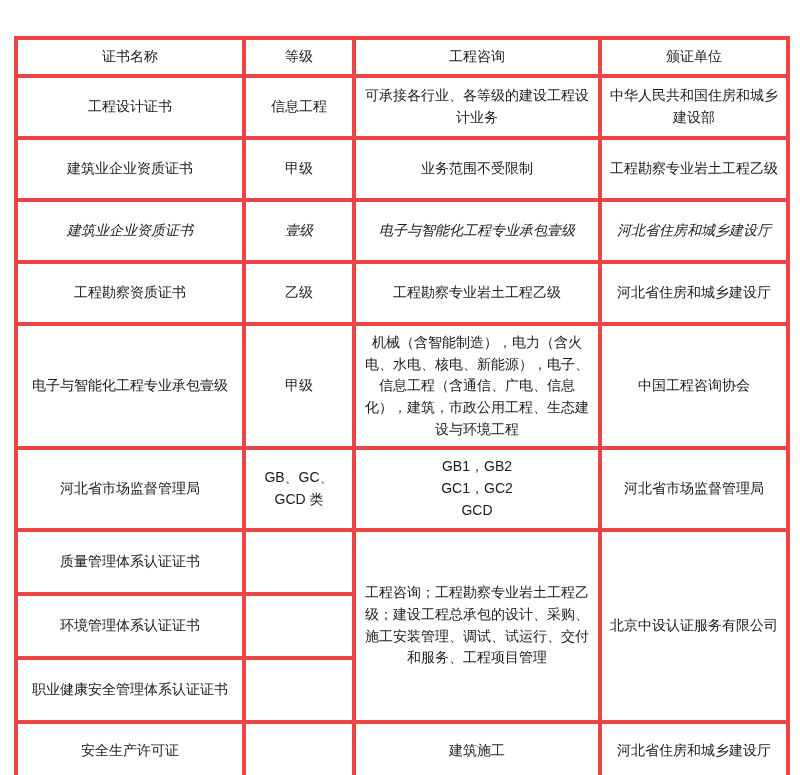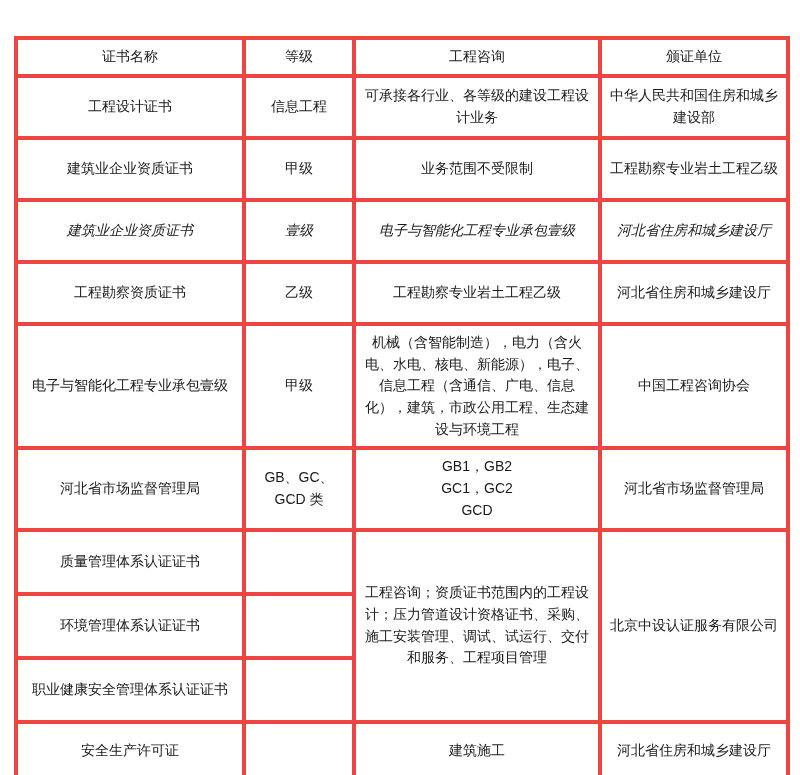--- a/index.html
+++ b/index.html
@@ -144,21 +144,21 @@
         <td class="cell-level">GB、GC、GCD 类</td>
         <td class="cell-scope scope-center-multi" style="white-space: pre-line;">GB1，GB2
 GC1，GC2
 GCD</td>
         <td class="cell-issuer">河北省市场监督管理局</td>
       </tr>
 
       <tr class="row-h-7">
         <td class="cell-name">质量管理体系认证证书</td>
         <td class="cell-level"></td>
-        <td class="cell-scope scope-multiline" rowspan="3">工程咨询；资质证书范围内的工程设计；压力管道设计资格证书、采购、施工安装管理、调试、试运行、交付和服务、工程项目管理</td>
+        <td class="cell-scope scope-multiline" rowspan="3">工程咨询；工程勘察专业岩土工程乙级；建设工程总承包的设计、采购、施工安装管理、调试、试运行、交付和服务、工程项目管理</td>
         <td class="cell-issuer" rowspan="3">北京中设认证服务有限公司</td>
       </tr>
 
       <tr class="row-h-8">
         <td class="cell-name">环境管理体系认证证书</td>
         <td class="cell-level"></td>
       </tr>
 
       <tr class="row-h-9">
         <td class="cell-name">职业健康安全管理体系认证证书</td>

